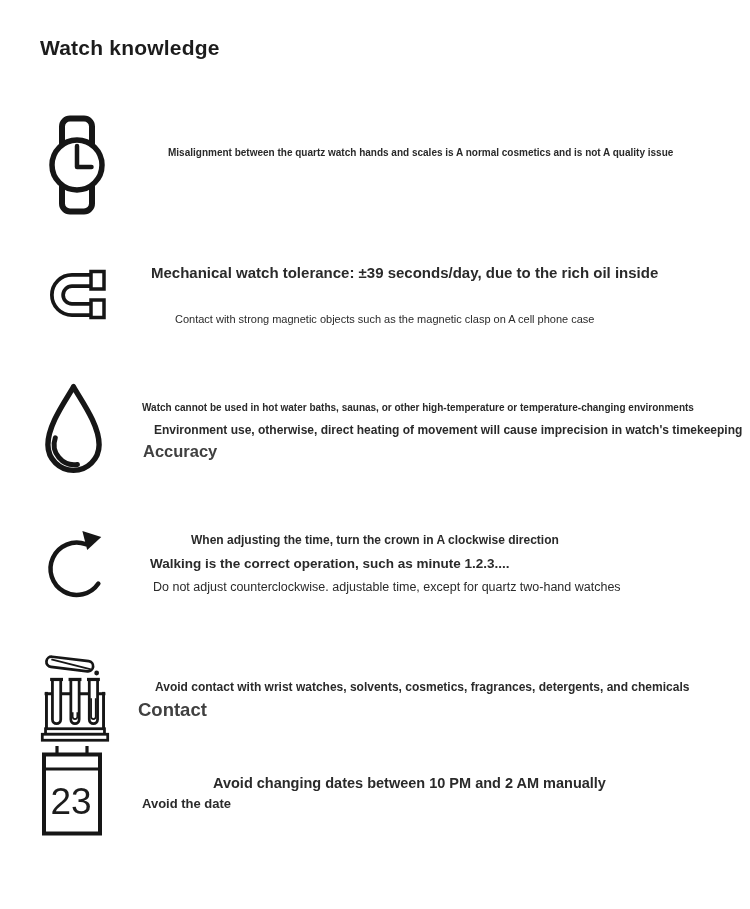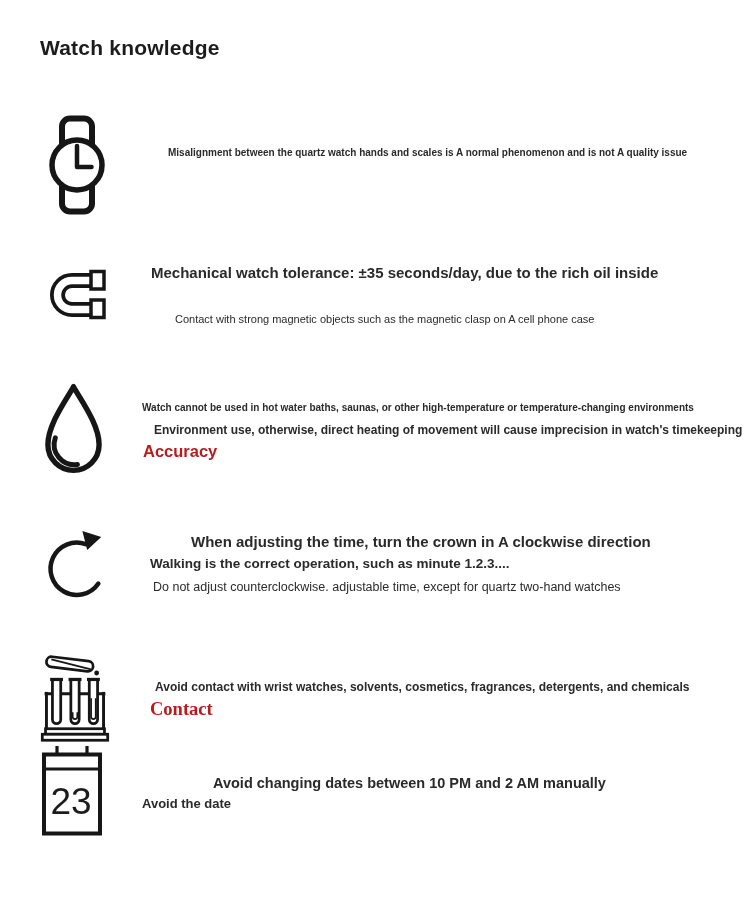--- a/index.html
+++ b/index.html
@@ -10,51 +10,51 @@
   .title {
     position:absolute; left:40px; top:36px;
     font-size:21px; font-weight:700; color:#1c1c1c; letter-spacing:0.2px;
     white-space:nowrap;
   }
   section { position:absolute; left:0; width:750px; }
   .icon { position:absolute; display:block; }
   .line { position:absolute; white-space:nowrap; color:#2a2a2a; }
   .w700 { font-weight:700; } .w600 { font-weight:600; }
   .w500 { font-weight:500; } .w400 { font-weight:400; }
-  .heading { position:absolute; white-space:nowrap; font-weight:700; color:#b91c1c; }
+  .heading { position:absolute; white-space:nowrap; font-weight:700; color:#404040; }
   svg { display:block; }
 </style>
 </head>
 <body>
 
 <div id="canvas">
 
   <div class="title">Watch knowledge</div>
 
   <section style="top:110px;height:148px;">
     <span class="icon" style="left:48px;top:5px;">
       <svg width="58" height="100" viewBox="0 0 58 100">
         <rect x="14" y="3.5" width="30" height="93" rx="8" fill="none" stroke="#161616" stroke-width="6"></rect>
         <circle cx="29" cy="50" r="25" fill="#ffffff" stroke="#161616" stroke-width="5.5"></circle>
         <path d="M29 31 V52 H43.5" fill="none" stroke="#161616" stroke-width="4.5" stroke-linecap="round" stroke-linejoin="round"></path>
       </svg>
     </span>
-    <div class="line w700" style="left:168px;top:37px;font-size:10px;">Misalignment between the quartz watch hands and scales is A normal phenomenon and is not A quality issue</div>
+    <div class="line w700" style="left:168px;top:37px;font-size:10px;">Misalignment between the quartz watch hands and scales is A normal cosmetics and is not A quality issue</div>
   </section>
 
   <section style="top:258px;height:120px;">
     <span class="icon" style="left:42px;top:8px;">
       <svg width="68" height="57" viewBox="0 0 68 57">
         <path d="M56 14.5 H30 A14.5 14.5 0 0 0 30 43.5 H56" fill="none" stroke="#161616" stroke-width="15"></path>
         <path d="M56 14.5 H30 A14.5 14.5 0 0 0 30 43.5 H56" fill="none" stroke="#ffffff" stroke-width="7.5"></path>
         <rect x="49" y="5.5" width="13" height="17.5" fill="#ffffff" stroke="#161616" stroke-width="3.5"></rect>
         <rect x="49" y="34" width="13" height="17.5" fill="#ffffff" stroke="#161616" stroke-width="3.5"></rect>
       </svg>
     </span>
-    <div class="line w700" style="left:151px;top:6px;font-size:15px;">Mechanical watch tolerance: ±35 seconds/day, due to the rich oil inside</div>
+    <div class="line w700" style="left:151px;top:6px;font-size:15px;">Mechanical watch tolerance: ±39 seconds/day, due to the rich oil inside</div>
     <div class="line w500" style="left:151px;top:55px;font-size:11px;margin-left:24px;">Contact with strong magnetic objects such as the magnetic clasp on A cell phone case</div>
   </section>
 
   <section style="top:378px;height:142px;">
     <span class="icon" style="left:42px;top:4px;">
       <svg width="63" height="98" viewBox="0 0 64 98">
         <path d="M32 4 C25 17 6 42 6 63 A26 26 0 0 0 58 63 C58 42 39 17 32 4 Z" fill="#ffffff" stroke="#161616" stroke-width="5.5" stroke-linejoin="round"></path>
         <path d="M13.5 56 A20.5 20.5 0 0 0 36 83" fill="none" stroke="#161616" stroke-width="5" stroke-linecap="round"></path>
       </svg>
     </span>
@@ -63,21 +63,21 @@
     <div class="heading" style="left:143px;top:64px;font-size:16.5px;">Accuracy</div>
   </section>
 
   <section style="top:520px;height:125px;">
     <span class="icon" style="left:46px;top:4px;">
       <svg width="64" height="86" viewBox="0 0 66 88">
         <path d="M54 61 A27 27 0 1 1 41 20.5" fill="none" stroke="#161616" stroke-width="4.6" stroke-linecap="round"></path>
         <path d="M37.5 7 L57 13 L42.5 26.5 Z" fill="#161616"></path>
       </svg>
     </span>
-    <div class="line w700" style="left:191px;top:13px;font-size:15px;">When adjusting the time, turn the crown in A clockwise direction</div>
+    <div class="line w700" style="left:191px;top:13px;font-size:12px;">When adjusting the time, turn the crown in A clockwise direction</div>
     <div class="line w700" style="left:150px;top:36px;font-size:13.5px;">Walking is the correct operation, such as minute 1.2.3....</div>
     <div class="line w400" style="left:153px;top:60px;font-size:12.5px;">Do not adjust counterclockwise. adjustable time, except for quartz two-hand watches</div>
   </section>
 
   <section style="top:645px;height:143px;">
     <span class="icon" style="left:40px;top:3px;">
       <svg width="70" height="97" viewBox="0 0 76 100">
         <g transform="rotate(7 10 12)">
           <rect x="7" y="6.5" width="51" height="11" rx="5.5" fill="#ffffff" stroke="#161616" stroke-width="3"></rect>
           <line x1="12" y1="9.5" x2="56" y2="15" stroke="#161616" stroke-width="2"></line>
@@ -92,21 +92,21 @@
         <line x1="11" y1="31.5" x2="25" y2="31.5" stroke="#161616" stroke-width="3.5"></line>
         <line x1="31" y1="31.5" x2="45" y2="31.5" stroke="#161616" stroke-width="3.5"></line>
         <line x1="51" y1="31.5" x2="65" y2="31.5" stroke="#161616" stroke-width="3.5"></line>
         <path d="M35.5 67 V72 A2.5 2.5 0 0 0 40.5 72 V67" fill="none" stroke="#161616" stroke-width="1.8"></path>
         <path d="M55.5 52 V72 A2.5 2.5 0 0 0 60.5 72 V52" fill="none" stroke="#161616" stroke-width="1.8"></path>
         <rect x="6" y="85" width="64" height="6" fill="#ffffff" stroke="#161616" stroke-width="3"></rect>
         <rect x="2.5" y="91" width="71" height="6.5" fill="#ffffff" stroke="#161616" stroke-width="3"></rect>
       </svg>
     </span>
     <div class="line w600" style="left:155px;top:35px;font-size:12px;">Avoid contact with wrist watches, solvents, cosmetics, fragrances, detergents, and chemicals</div>
-    <div class="heading" style="left:150px;top:54px;font-size:18.5px;font-family:Liberation Serif, serif;">Contact</div>
+    <div class="heading" style="left:138px;top:54px;font-size:18.5px;">Contact</div>
   </section>
 
   <section style="top:741px;height:121px;">
     <span class="icon" style="left:40px;top:4px;">
       <svg width="64" height="93" viewBox="0 0 64 93">
         <line x1="17" y1="1" x2="17" y2="15" stroke="#161616" stroke-width="3.2"></line>
         <line x1="47" y1="1" x2="47" y2="15" stroke="#161616" stroke-width="3.2"></line>
         <rect x="4" y="9.5" width="56" height="79" fill="#ffffff" stroke="#161616" stroke-width="4"></rect>
         <line x1="4" y1="24" x2="60" y2="24" stroke="#161616" stroke-width="3"></line>
         <text x="31" y="69" text-anchor="middle" font-size="37" font-family="Liberation Sans, sans-serif" fill="#1c1c1c">23</text>

